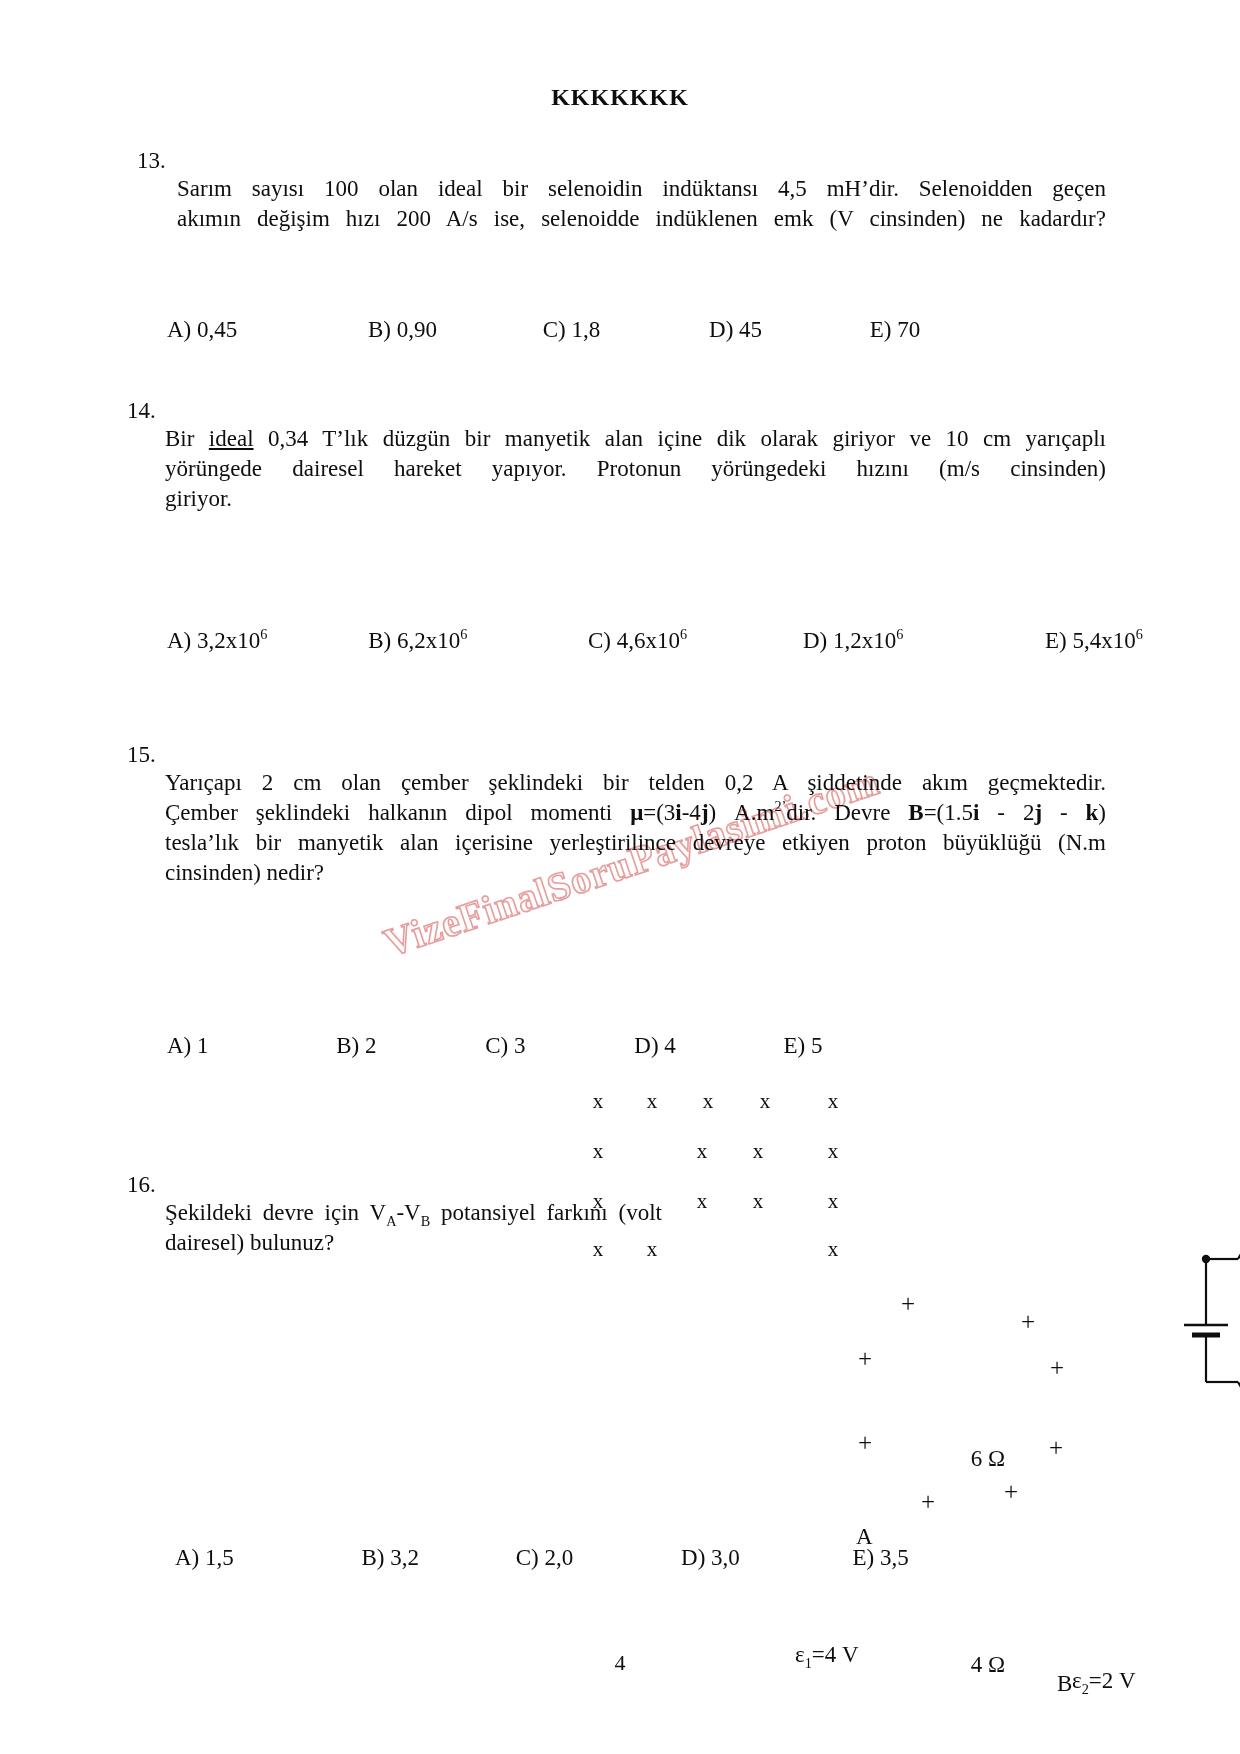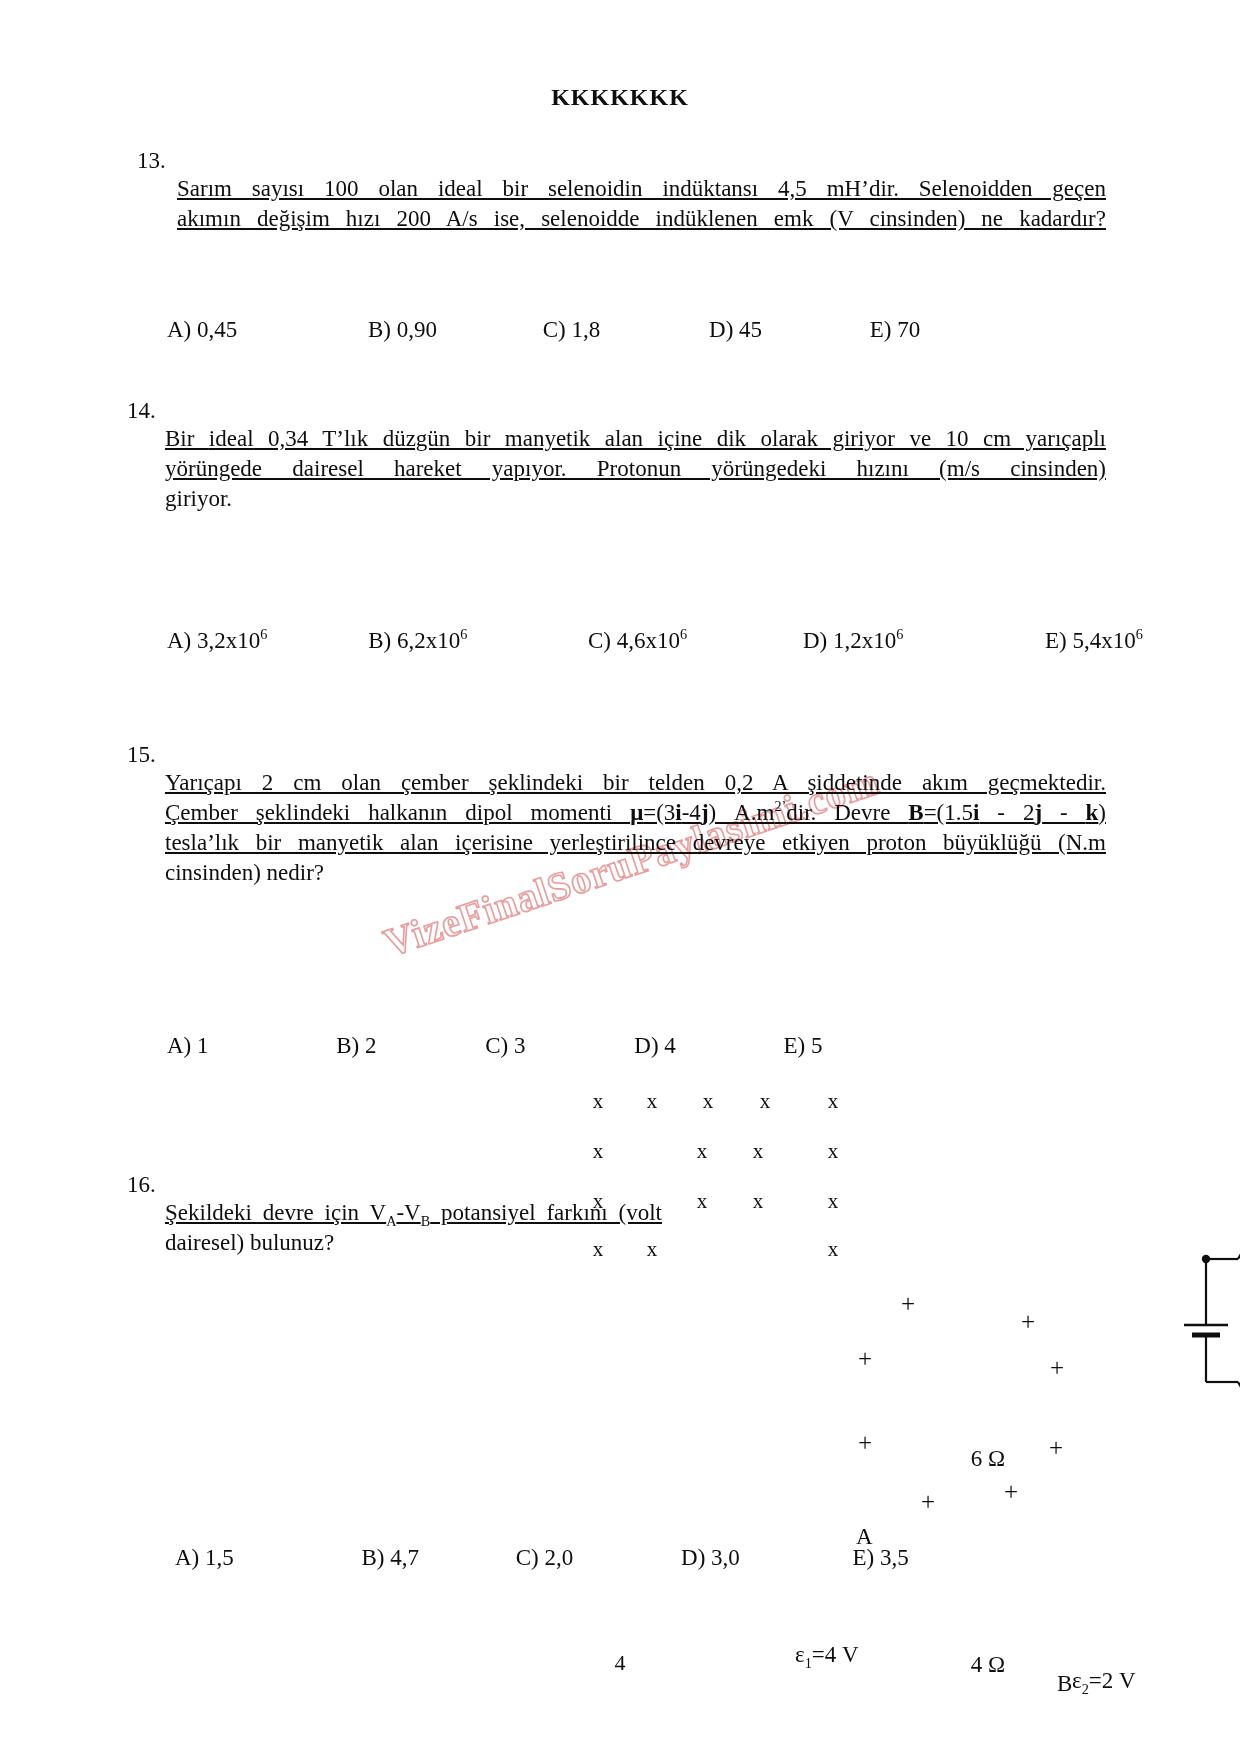--- a/index.html
+++ b/index.html
@@ -1,21 +1,21 @@
 <!DOCTYPE html>
 <html><head>
 <meta charset="utf-8">
 <style>
   html,body{margin:0;padding:0;background:#e8e8e8;}
   #page{position:relative;width:1240px;height:1754px;background:#ffffff;overflow:hidden;
         color:#0e0e0e;font-family:"Liberation Serif","DejaVu Serif",serif;font-size:23px;}
   .qno{position:absolute;white-space:nowrap;}
   .qtext{position:absolute;}
   .line{height:30px;line-height:30px;text-align:justify;white-space:normal;}
-  .fill{text-align-last:justify;text-decoration:underline;}
+  .fill{text-align-last:justify;}
   .opt{position:absolute;white-space:nowrap;}
   .lbl{position:absolute;white-space:nowrap;}
   .ctr{text-align:right;}
   .sg-b{font-weight:bold;}
   .sg-u{text-decoration:underline;}
   .sg-sup{vertical-align:super;font-size:0.62em;line-height:0;}
   .sg-sub{vertical-align:sub;font-size:0.62em;line-height:0;}
   .mark{position:absolute;transform:translate(-50%,-50%);line-height:1;color:#0e0e0e;}
   #title{position:absolute;left:0;right:0;top:72px;text-align:center;font-weight:bold;
          font-size:24px;letter-spacing:1px;margin-top:12px;}
@@ -76,21 +76,21 @@
   <span class="opt z" style="left:495px;top:633px">D) 4</span>
   <span class="opt z" style="left:597px;top:633px">E) 5</span>
 
   
   <div class="qno z" style="left:127px;top:746px">16.</div>
   <div class="qtext z" style="left:165px;top:746px;width:497px">
     <div class="line fill"><span>Şekildeki devre için V</span><span class="sg-sub">A</span><span>-V</span><span class="sg-sub">B</span><span> potansiyel farkını (volt</span></div>
     <div class="line"><span>dairesel) bulunuz?</span></div>
   </div>
   <span class="opt z" style="left:175px;top:833px">A) 1,5</span>
-  <span class="opt z" style="left:297px;top:833px">B) 4,7</span>
+  <span class="opt z" style="left:297px;top:833px">B) 3,2</span>
   <span class="opt z" style="left:388px;top:833px">C) 2,0</span>
   <span class="opt z" style="left:490px;top:833px">D) 3,0</span>
   <span class="opt z" style="left:597px;top:833px">E) 3,5</span>
 
   
   <svg class="z" style="left:780px;top:700px" width="380" height="220" viewBox="0 0 380 220">
     <g stroke="#0e0e0e" stroke-width="2.2" fill="none">
       <polyline points="108,47 140,47"></polyline>
       <polyline points="140,47 147,35 160,59 173,35 186,59 199,35 212,59 225,35 233,47"></polyline>
       <polyline points="233,47 265,47 265,105"></polyline>

